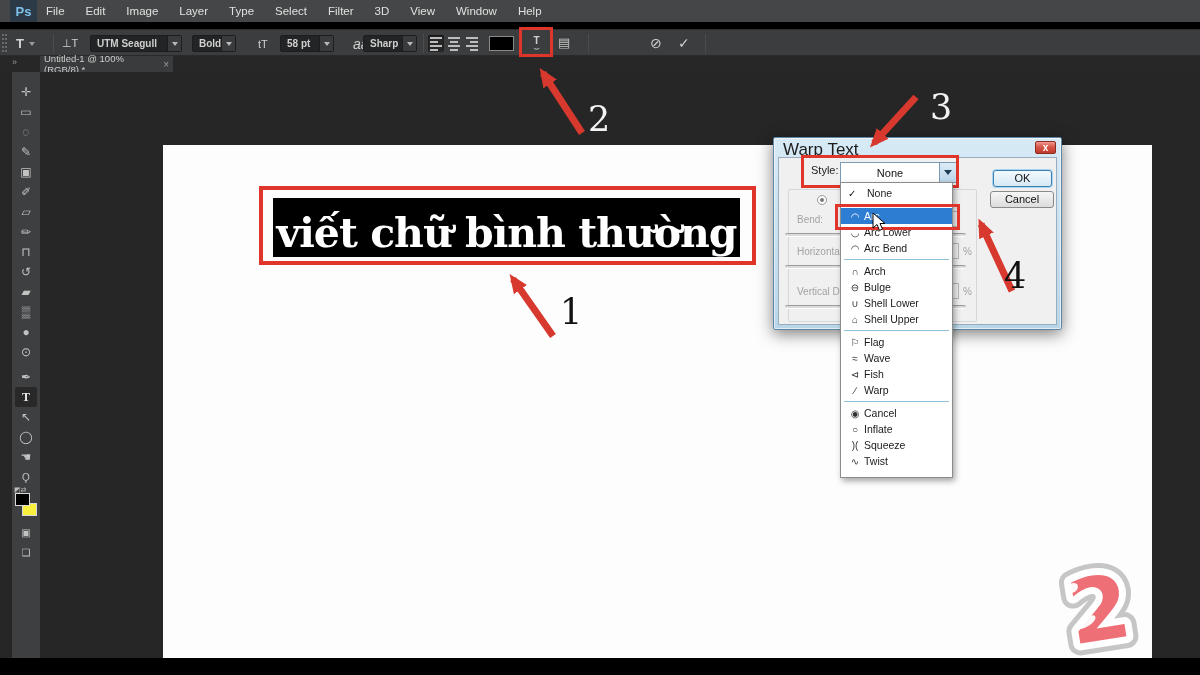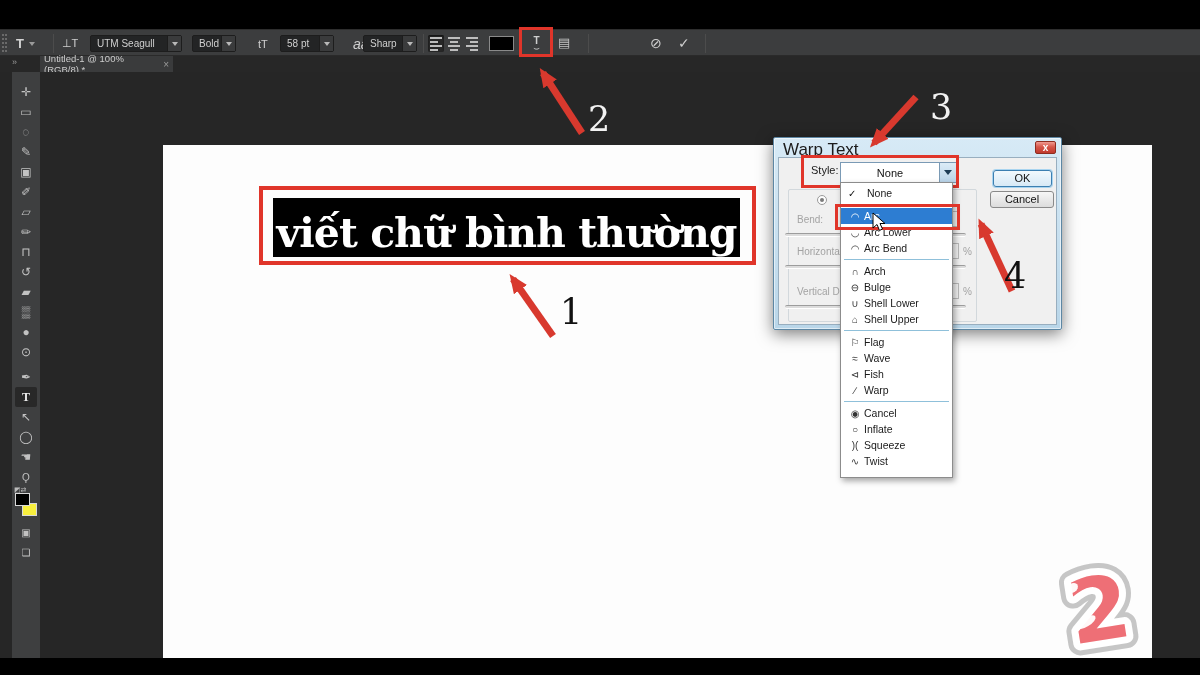--- a/index.html
+++ b/index.html
@@ -16,21 +16,21 @@
   
   .optionsbar { position:absolute; left:0; top:29: width:1200px; }
   .optionsbar { position:absolute; left:0; top:29px; width:1200px; height:27px; background:#3c3d3e; border-top:1px solid #2e2e2e; border-bottom:1px solid #2a2a2a; }
   .ob { position:absolute; top:0; height:27px; display:flex; align-items:center; color:#c8c8c8; }
   .grip { left:2px; width:5px; height:18px; top:4px; border-left:2px dotted #6a6a6a; border-right:2px dotted #6a6a6a; }
   .ob-tool { left:16px; font-size:13px; font-weight:bold; color:#d4d4d4; }
   .ob-tool .tri { width:0; height:0; border-left:3.5px solid transparent; border-right:3.5px solid transparent; border-top:4px solid #9a9a9a; margin-left:5px; }
   .ob-sep { position:absolute; top:4px; width:1px; height:19px; background:#2c2c2c; border-right:1px solid #4c4c4c; }
   .ob-orient { left:62px; font-size:11px; color:#cfcfcf; }
   .combo { position:absolute; top:5px; height:17px; background:#232425; border:1px solid #1d1d1d; border-radius:2px; color:#cfcfcf; font-size:10px; display:flex; align-items:center; }
-  .combo .val { padding:0 6px; flex:1; white-space:nowrap; overflow:hidden; }
+  .combo .val { padding:0 6px; flex:1; white-space:nowrap; overflow:hidden;font-weight:bold; }
   .combo .btn { width:14px; height:100%; background:#3a3b3c; border-left:1px solid #1d1d1d; display:flex; align-items:center; justify-content:center; }
   .combo .btn::after { content:""; width:0; height:0; border-left:3.5px solid transparent; border-right:3.5px solid transparent; border-top:4px solid #b9b9b9; }
   .c-font { left:90px; width:92px; }
   .c-style { left:192px; width:44px; }
   .c-size { left:280px; width:54px; }
   .c-aa { left:363px; width:54px; }
   .ob-sizeicon { left:258px; font-size:11px; color:#cfcfcf; }
   .ob-aa { left:342px; font-size:14px; font-style:italic; color:#cfcfcf;margin-left:11px; }
   .align-group { position:absolute; left:428px; top:5px; display:flex; gap:2px; }
   .al { width:16px; height:17px; border-radius:2px; display:flex; flex-direction:column; justify-content:center; gap:2px; padding:0 2px; }
@@ -112,20 +112,36 @@
   .n-dark { color:#111; }
   .n-light { color:#f2f2f2; }
   .cursor-svg { position:absolute; z-index:45; pointer-events:none; }
   .watermark { position:absolute; left:1034px; top:550px; z-index:30; pointer-events:none; }
 </style>
 </head>
 <body>
 
 <div class="screen">
 
+  <div class="menubar">
+    <div class="ps-logo">Ps</div>
+    <div class="menu-items">
+      <span>File</span>
+      <span>Edit</span>
+      <span>Image</span>
+      <span>Layer</span>
+      <span>Type</span>
+      <span>Select</span>
+      <span>Filter</span>
+      <span>3D</span>
+      <span>View</span>
+      <span>Window</span>
+      <span>Help</span>
+    </div>
+  </div>
 
   <div class="optionsbar">
     <div class="ob grip"></div>
     <div class="ob ob-tool">
         <span>T</span>
         <span class="tri"></span>
       </div>
     <div class="ob-sep" style="left:53px"></div>
     <div class="ob ob-orient">⊥T</div>
     <div class="combo c-font">

